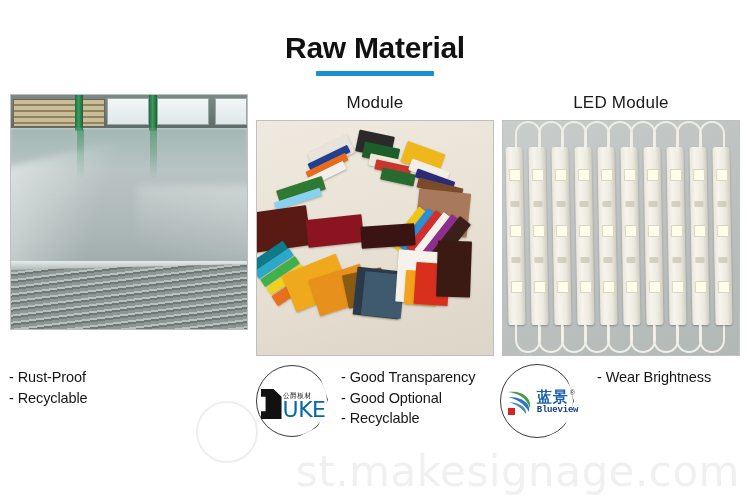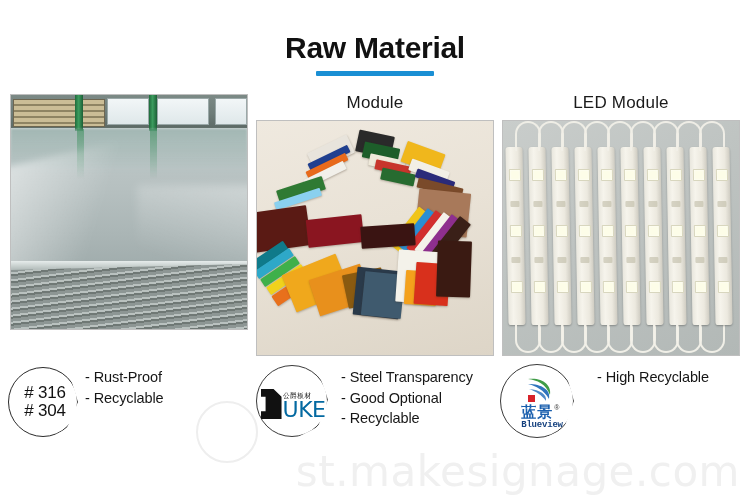--- a/index.html
+++ b/index.html
@@ -303,21 +303,20 @@
     position: absolute; left: 2px; top: -2px;
     width: 74px; height: 74px;
     border: 1.5px solid #3a3a3a;
     border-radius: 50%;
     clip-path: polygon(0 0, 72% 0, 90% 16%, 100% 50%, 86% 88%, 60% 100%, 0 100%);
   }
   .bv-mark {
     position: relative; z-index: 2;
     display: flex; align-items: center;
     transform: translate(-4px, 1px);
-    flex-direction: column;
   }
   .bv-glyph {
     position: relative;
     width: 28px; height: 30px;
     margin-right: 3px;
   }
   .bv-text { display: flex; flex-direction: column; align-items: flex-start; }
   .bv-cn-row { display: flex; align-items: flex-start; }
   .bv-cn {
     font-size: 15px;
@@ -543,46 +542,39 @@
             </div>
           </div>
       </div>
     </div>
 
   </div>
 
   <div class="features">
 
     <div class="feat">
-      <div class="badge">
-        <div class="ring"></div>
-        <div class="grades">
-          <div class="grade"># 316</div>
-          <div class="grade"># 304</div>
-        </div>
-      </div>
       <div class="bullets">
         <div class="bullet">- Rust-Proof</div>
         <div class="bullet">- Recyclable</div>
       </div>
     </div>
 
     <div class="feat">
       <div class="badge duke-badge">
         <div class="duke-ring"></div>
         <div class="duke-mark">
           <div class="duke-d"></div>
           <div class="duke-right">
             <div class="duke-cn">公爵板材</div>
             <div class="duke-uke">UKE</div>
           </div>
         </div>
       </div>
       <div class="bullets">
-        <div class="bullet">- Steel Transparency</div>
+        <div class="bullet">- Good Transparency</div>
         <div class="bullet">- Good Optional</div>
         <div class="bullet">- Recyclable</div>
       </div>
     </div>
 
     <div class="feat">
       <div class="badge bv-badge">
         <div class="bv-ring"></div>
         <div class="bv-mark">
           <div class="bv-glyph">
@@ -596,21 +588,21 @@
           <div class="bv-text">
             <div class="bv-cn-row">
               <span class="bv-cn">蓝景</span>
               <span class="bv-reg">®</span>
             </div>
             <div class="bv-en">Blueview</div>
           </div>
         </div>
       </div>
       <div class="bullets">
-        <div class="bullet">- High Recyclable</div>
+        <div class="bullet">- Wear Brightness</div>
       </div>
     </div>
 
   </div>
 
   <div class="wm-ring"></div>
   <div class="watermark">st.makesignage.com</div>
 
 </div>
 

